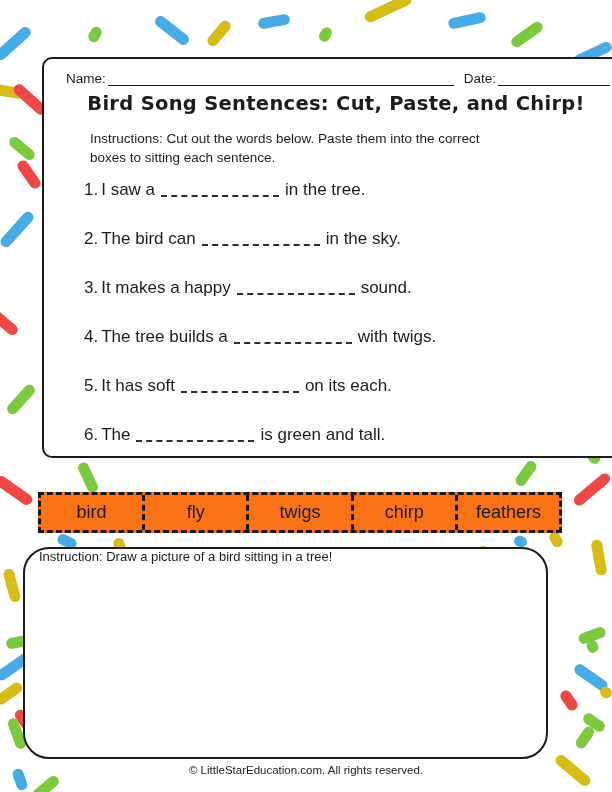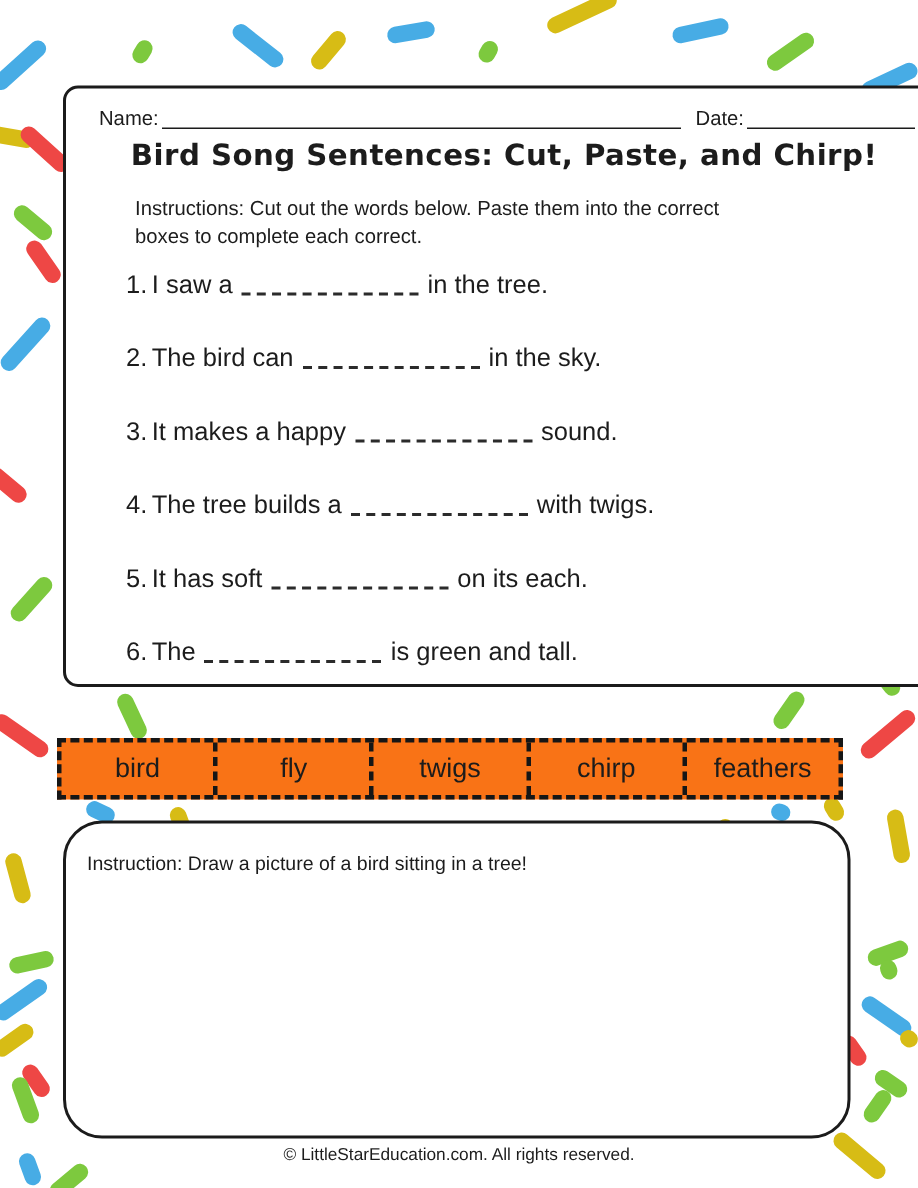--- a/index.html
+++ b/index.html
@@ -29,23 +29,23 @@
     border-bottom:2.5px dashed #2b2b2b;}
   
   .word-bank{
     position:absolute;left:38px;top:492px;width:524px;height:41px;z-index:2;
     background:#f97316;border:3px dashed #161616;box-sizing:border-box;display:flex;
   }
   .word-cell{flex:1;display:flex;align-items:center;justify-content:center;font-size:18px;}
   .word-cell + .word-cell{border-left:3px dashed #161616;}
   
   .draw-box{
-    position:absolute;left:42px;top:547px;width:525px;height:212px;z-index:2;
+    position:absolute;left:23px;top:547px;width:525px;height:212px;z-index:2;
     background:#fff;border:2px solid #1b1b1b;border-radius:26px;box-sizing:border-box;
-    padding:19px 14px;
+    padding:0 14px;
   }
   .draw-instruction{font-size:13px;}
   
   .footer{position:absolute;left:0;top:764px;width:100%;text-align:center;font-size:11.5px;z-index:2;}
 </style>
 </head>
 <body>
 
 <div class="page">
 
@@ -109,21 +109,21 @@
       <span>Name:</span>
       <span class="fill-line name-line"></span>
       <span>Date:</span>
       <span class="fill-line date-line"></span>
     </div>
 
     <div class="ws-title">Bird Song Sentences: Cut, Paste, and Chirp!</div>
 
     <div class="ws-instructions">
       <div>Instructions: Cut out the words below. Paste them into the correct</div>
-      <div>boxes to complete each correct.</div>
+      <div>boxes to sitting each sentence.</div>
     </div>
 
     <div class="ws-sentences">
       <div class="sentence">
         <span class="s-num">1.</span><span>I saw a</span><span class="blank"></span><span>in the tree.</span>
       </div>
       <div class="sentence">
         <span class="s-num">2.</span><span>The bird can</span><span class="blank"></span><span>in the sky.</span>
       </div>
       <div class="sentence">

